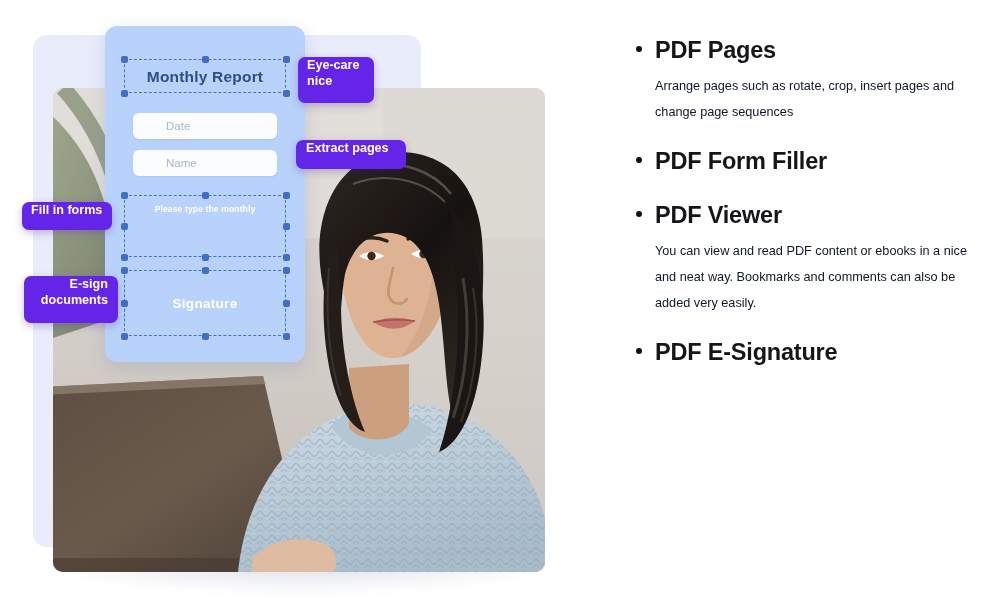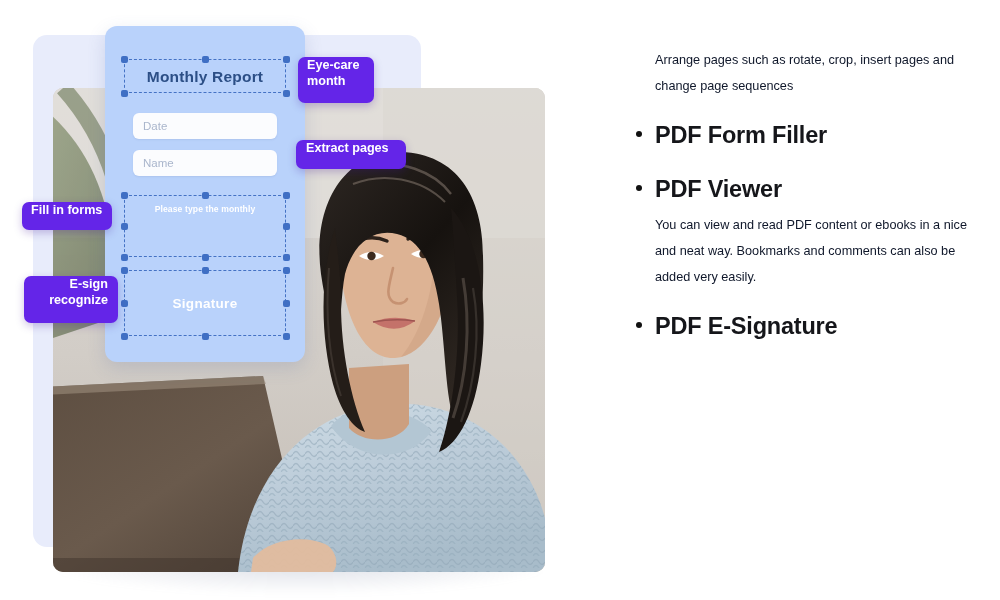--- a/index.html
+++ b/index.html
@@ -93,20 +93,21 @@
     background: #fbfcfe;
     border-radius: 6px;
     box-shadow: 0 1px 2px rgba(60,80,130,0.10);
     display: flex;
     align-items: center;
   }
   .field span {
     padding-left: 10px;
     color: #aab6cc;
     font-size: 11.5px;
+    margin-left: 23px;
   }
 
   .para {
     position: absolute;
     left: 0; right: 0;
     text-align: center;
     color: #ffffff;
     font-size: 8.6px;
     font-weight: bold;
     line-height: 15.5px;
@@ -345,41 +346,45 @@
       <div class="handle" style="left:177.5px; top:273.5px;"></div>
       <div class="handle" style="left:15.5px; top:306.5px;"></div>
       <div class="handle" style="left:96.5px; top:306.5px;"></div>
       <div class="handle" style="left:177.5px; top:306.5px;"></div>
 
       <div class="sig" style="top:270px;">Signature</div>
     </div>
 
     <div class="badge badge-eyecare">
       <div>Eye-care</div>
-      <div>month</div>
+      <div>nice</div>
     </div>
 
     <div class="badge badge-extract">
       <div>Extract pages</div>
     </div>
 
     <div class="badge badge-fill">
       <div>Fill in forms</div>
     </div>
 
     <div class="badge badge-esign">
       <div>E-sign</div>
-      <div>recognize</div>
+      <div>documents</div>
     </div>
 
   </div>
 
   <div class="features">
 
     <div class="feature f1">
+      <div class="feature-head">
+        <span class="bullet"></span>
+        <span class="feature-title">PDF Pages</span>
+      </div>
       <div class="feature-body">Arrange pages such as rotate, crop, insert pages and change page sequences</div>
     </div>
 
     <div class="feature f2">
       <div class="feature-head">
         <span class="bullet"></span>
         <span class="feature-title">PDF Form Filler</span>
       </div>
     </div>
 

